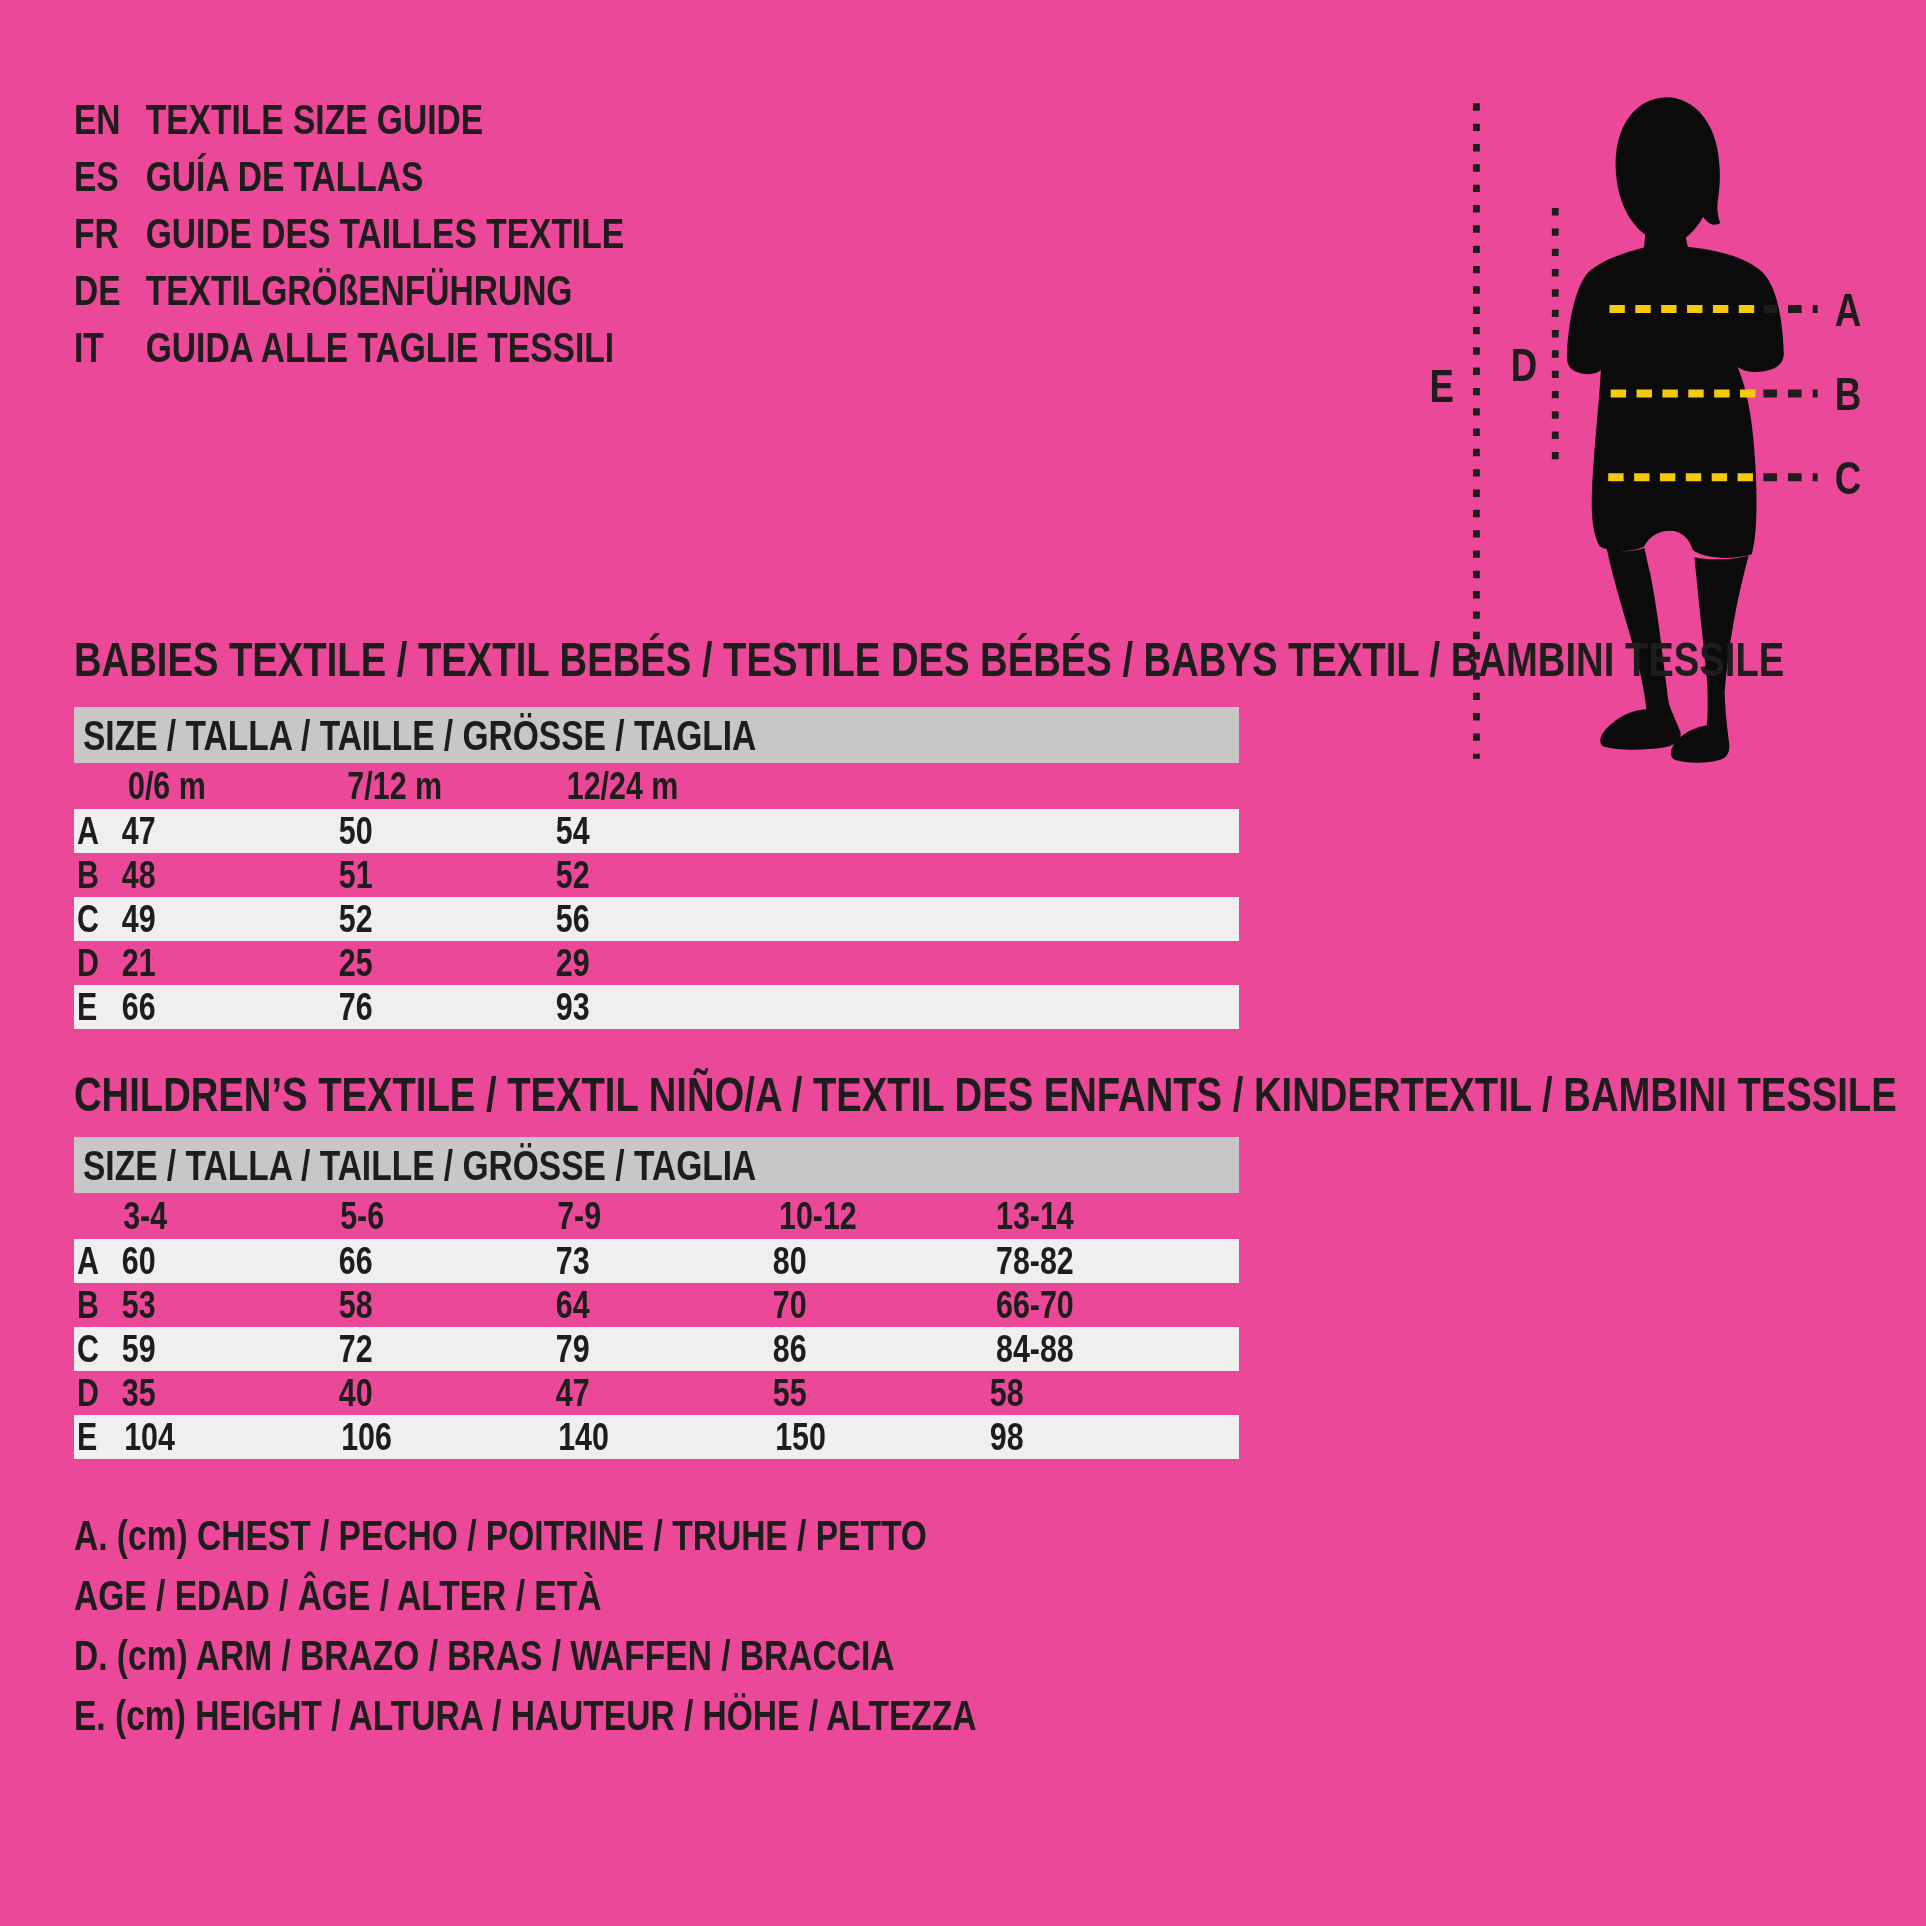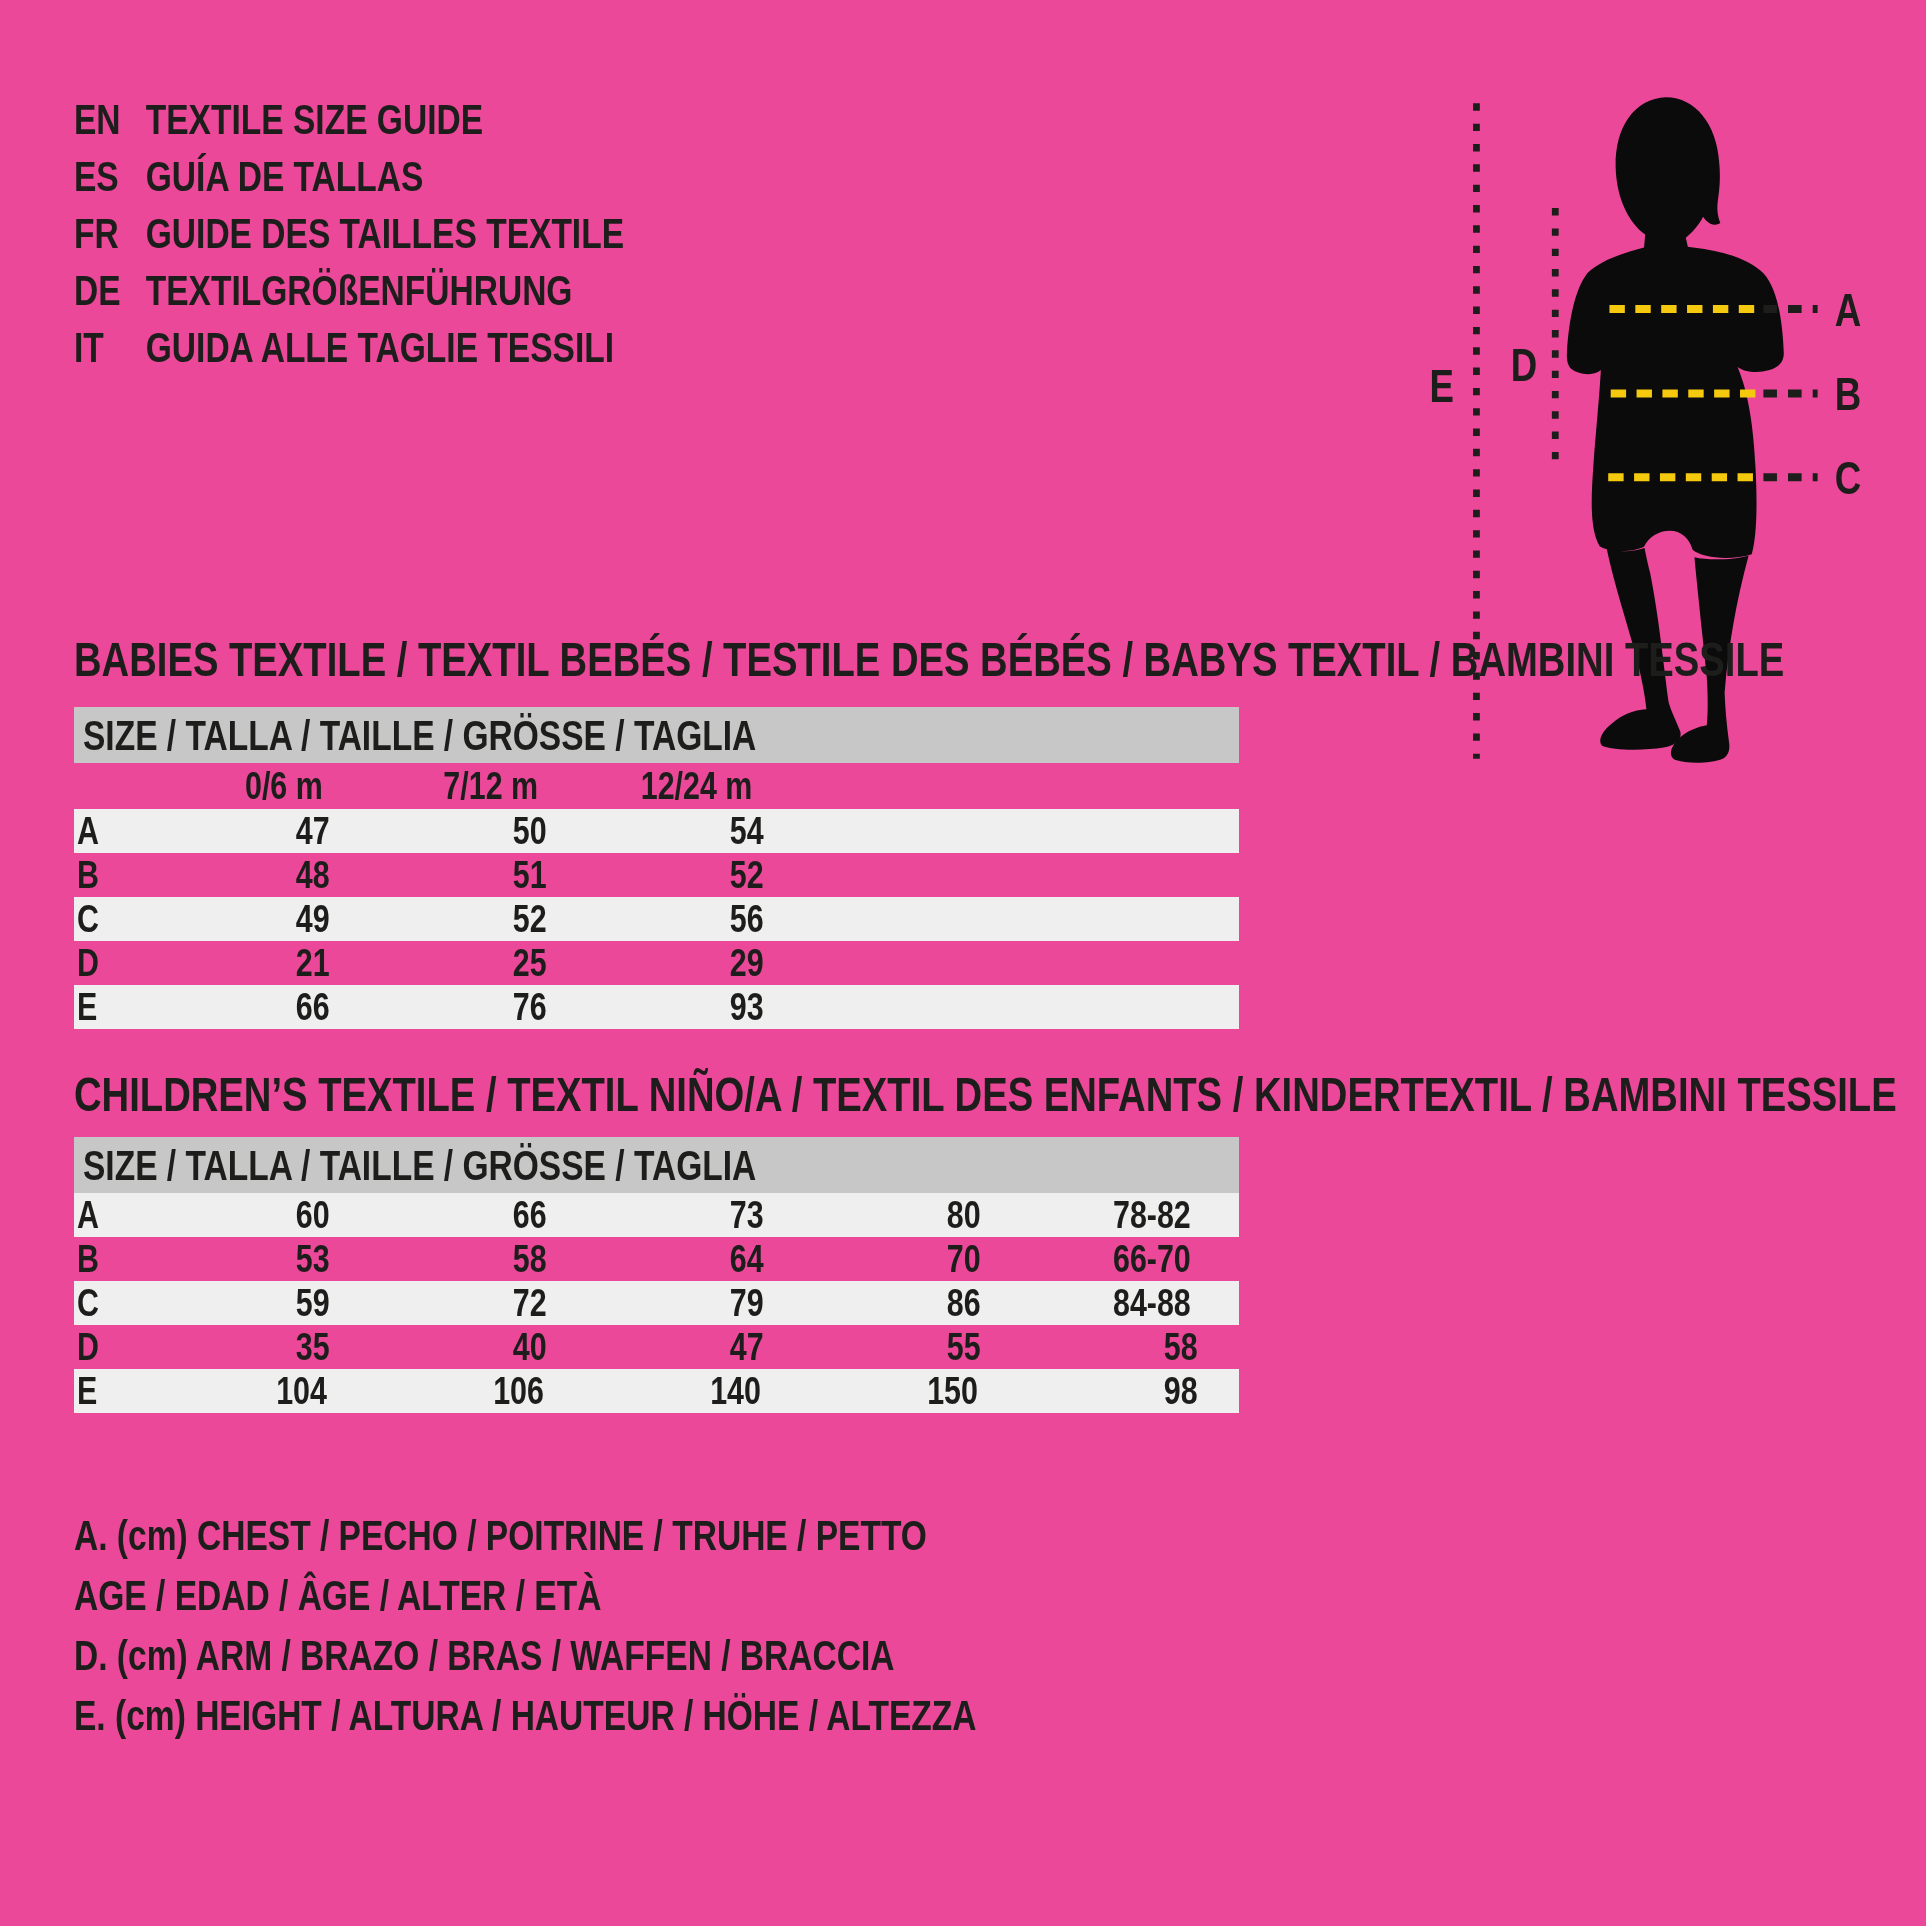--- a/index.html
+++ b/index.html
@@ -27,21 +27,21 @@
   #babies-table { top:707px; }
   #children-table { top:1137px; }
   .size-bar { height:56px; background:#c7c7c7; display:flex; align-items:center; padding-left:8.6px; box-sizing:border-box; font-size:43px; }
   .col-header-row, .trow {
     display:grid; grid-template-columns:43px 217px 217px 217px 217px 217px;
     align-items:center; font-size:39px;
   }
   .col-header-row { height:46px; }
   .trow { height:44px; }
   .trow.stripe { background:#efefef; }
-  .cell { text-align:right; }
+  .cell { text-align:left; }
   .cell.lbl { text-align:left; padding-left:2.5px; }
 
   
   #legend-block { position:absolute; left:74px; top:1505px; font-size:43px; }
   .legend-line { height:60px; line-height:60px; white-space:nowrap; }
 
   
   #figure-svg { position:absolute; left:1405px; top:86px; }
   .measure-label { position:absolute; font-size:47px; line-height:47px; }
   #label-a { left:1831px; top:286px; }
@@ -193,20 +193,28 @@
   </div>
 
   <div id="children-heading" class="section-heading">
     <span class="t tl">CHILDREN’S TEXTILE / TEXTIL NIÑO/A / TEXTIL DES ENFANTS / KINDERTEXTIL / BAMBINI TESSILE</span>
   </div>
 
   <div id="children-table" class="size-table">
     <div class="size-bar">
       <span class="t tl">SIZE / TALLA / TAILLE / GRÖSSE / TAGLIA</span>
     </div>
+    <div class="col-header-row">
+      <span class="cell lbl"></span>
+      <span class="cell"><span class="t tc">3-4</span></span>
+      <span class="cell"><span class="t tc">5-6</span></span>
+      <span class="cell"><span class="t tc">7-9</span></span>
+      <span class="cell"><span class="t tc">10-12</span></span>
+      <span class="cell"><span class="t tc">13-14</span></span>
+    </div>
     <div class="trow stripe">
       <span class="cell lbl"><span class="t tl">A</span></span>
       <span class="cell"><span class="t tc">60</span></span>
       <span class="cell"><span class="t tc">66</span></span>
       <span class="cell"><span class="t tc">73</span></span>
       <span class="cell"><span class="t tc">80</span></span>
       <span class="cell"><span class="t tc">78-82</span></span>
     </div>
     <div class="trow">
       <span class="cell lbl"><span class="t tl">B</span></span>

